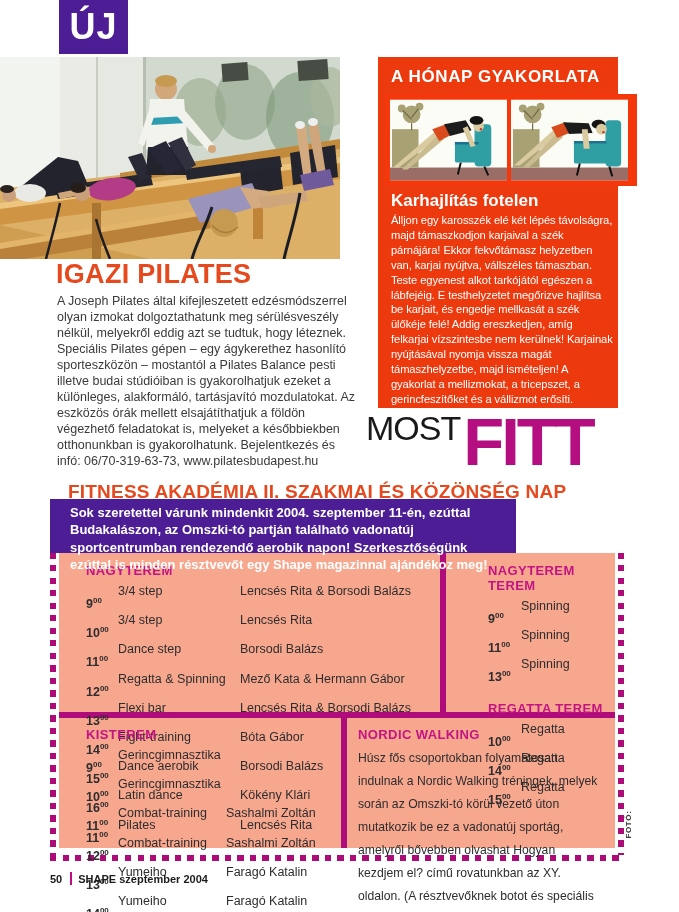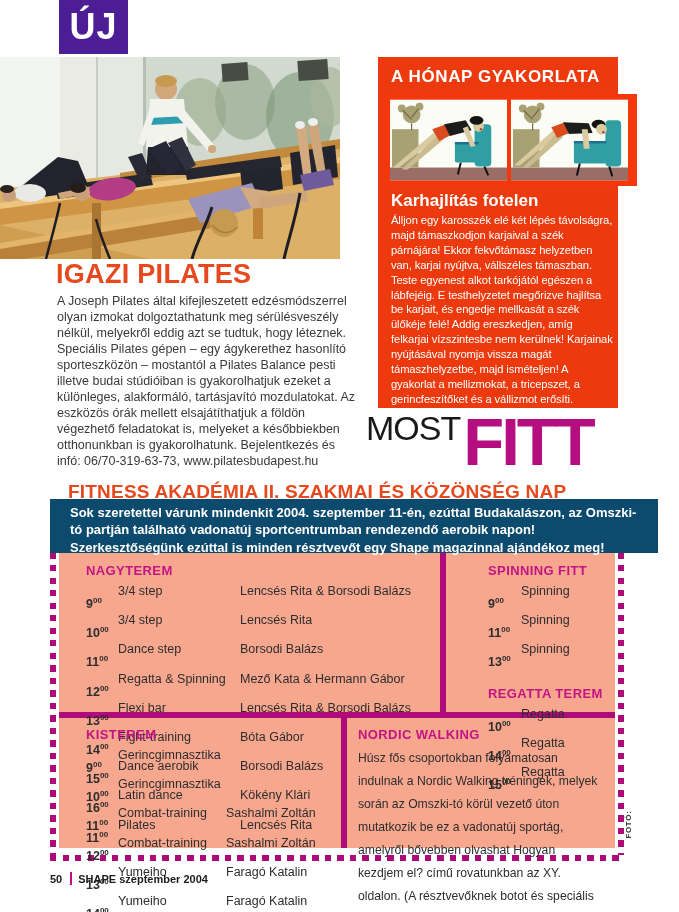--- a/index.html
+++ b/index.html
@@ -28,21 +28,21 @@
   .exname{left:391px;top:191px;font-size:17px;font-weight:bold;color:#fff;}
   .exbody{left:391px;top:213px;width:222px;font-size:11.2px;line-height:14.9px;color:#fff;letter-spacing:-0.1px;}
 
   
   .mostfitt{left:366px;top:410px;display:flex;align-items:flex-start;}
   .most{font-size:34px;line-height:1;color:#191919;letter-spacing:-1px;margin-top:1px;}
   .fitt{font-size:67px;line-height:0.95;font-weight:bold;color:#B40E80;letter-spacing:-3px;margin-left:3px;}
 
   
   .event-title{left:68px;top:481px;font-size:19px;font-weight:bold;color:#E6491D;letter-spacing:0.2px;z-index:3;}
-  .banner{left:50px;top:499px;width:608px;height:54px;background:#0c4a6e;color:#fff;
+  .banner{left:50px;top:499px;width:466px;height:54px;background:#4c1d95;color:#fff;
     font-size:13px;font-weight:bold;line-height:17.4px;padding:5px 18px 0 20px;box-sizing:border-box;z-index:2;}
 
   
   .sched{left:50px;top:553px;width:574px;height:309px;--dash:#AD0B77;--div:#B00B7B;}
   .dash-v{position:absolute;width:6px;height:302px;top:0;
     background-image:repeating-linear-gradient(180deg,var(--dash) 0 6px,transparent 6px 12.5px);}
   .dash-h{position:absolute;height:6px;left:0;width:574px;top:302px;
     background-image:repeating-linear-gradient(90deg,var(--dash) 0 6px,transparent 6px 12.5px);}
   .salmon{position:absolute;background:#F8A78F;}
   .divider{position:absolute;background:var(--div);}
@@ -280,21 +280,21 @@
 
           <div class="row">
             <span class="time"><span>11</span><sup>00</sup></span>
             <span class="act">Pilates</span>
             <span class="who">Lencsés Rita</span>
           </div>
         </div>
     </div>
 
     <div class="cell cols-sm" style="left:396px;top:0;width:169px;height:159px;padding:10px 0 0 42px;">
-      <h3>SPINNING FITT</h3>
+      <h3>NAGYTEREM TEREM</h3>
       <div>
 
           <div class="row">
             <span class="time"><span>9</span><sup>00</sup></span>
             <span class="act">Spinning</span>
           </div>
 
           <div class="row">
             <span class="time"><span>11</span><sup>00</sup></span>
             <span class="act">Spinning</span>

